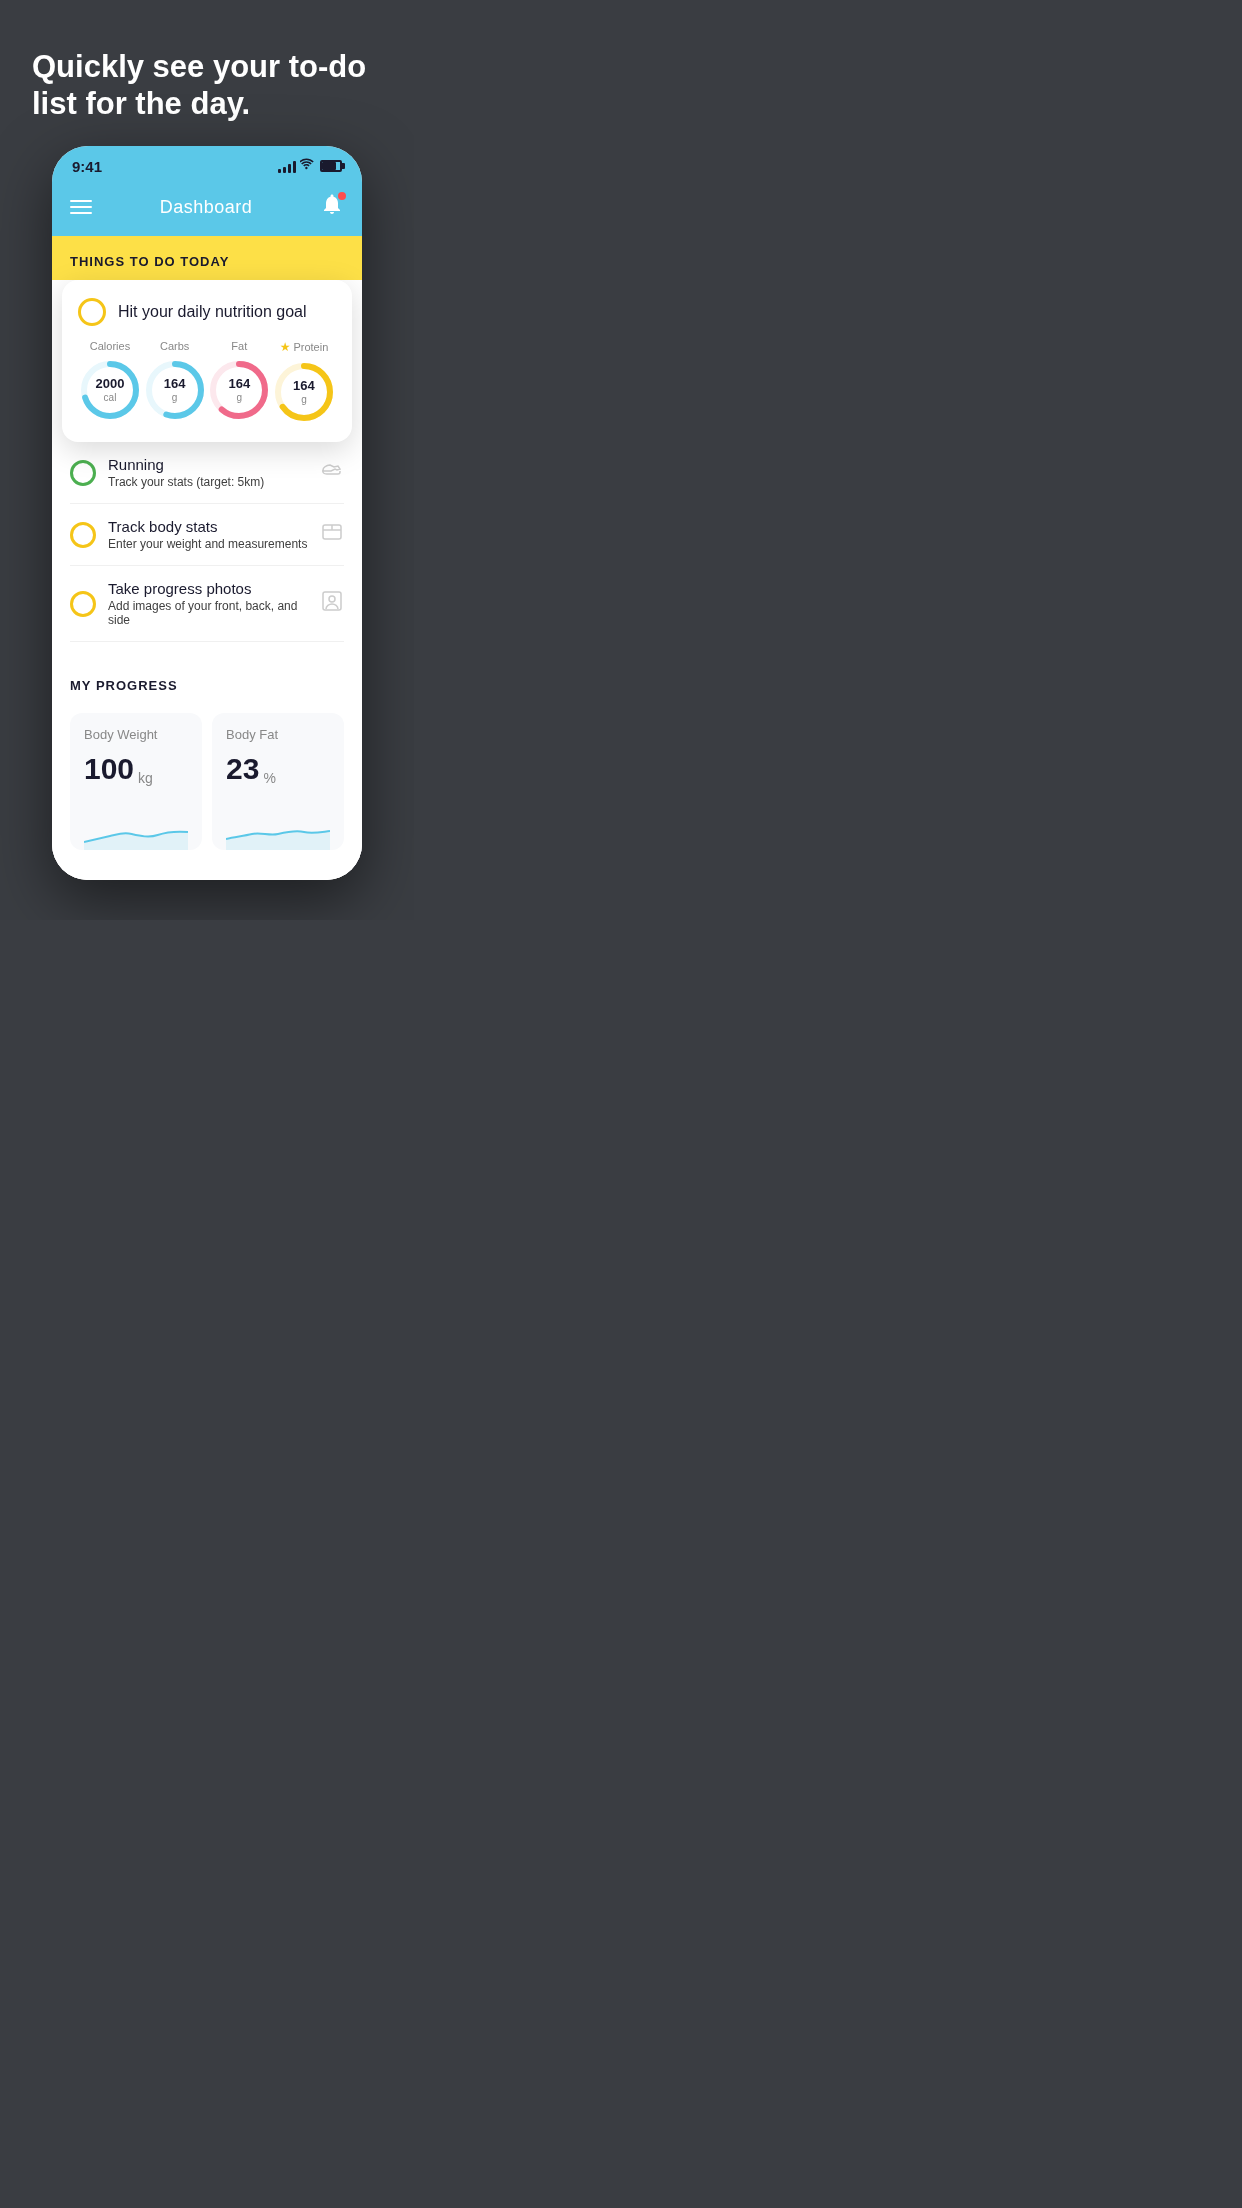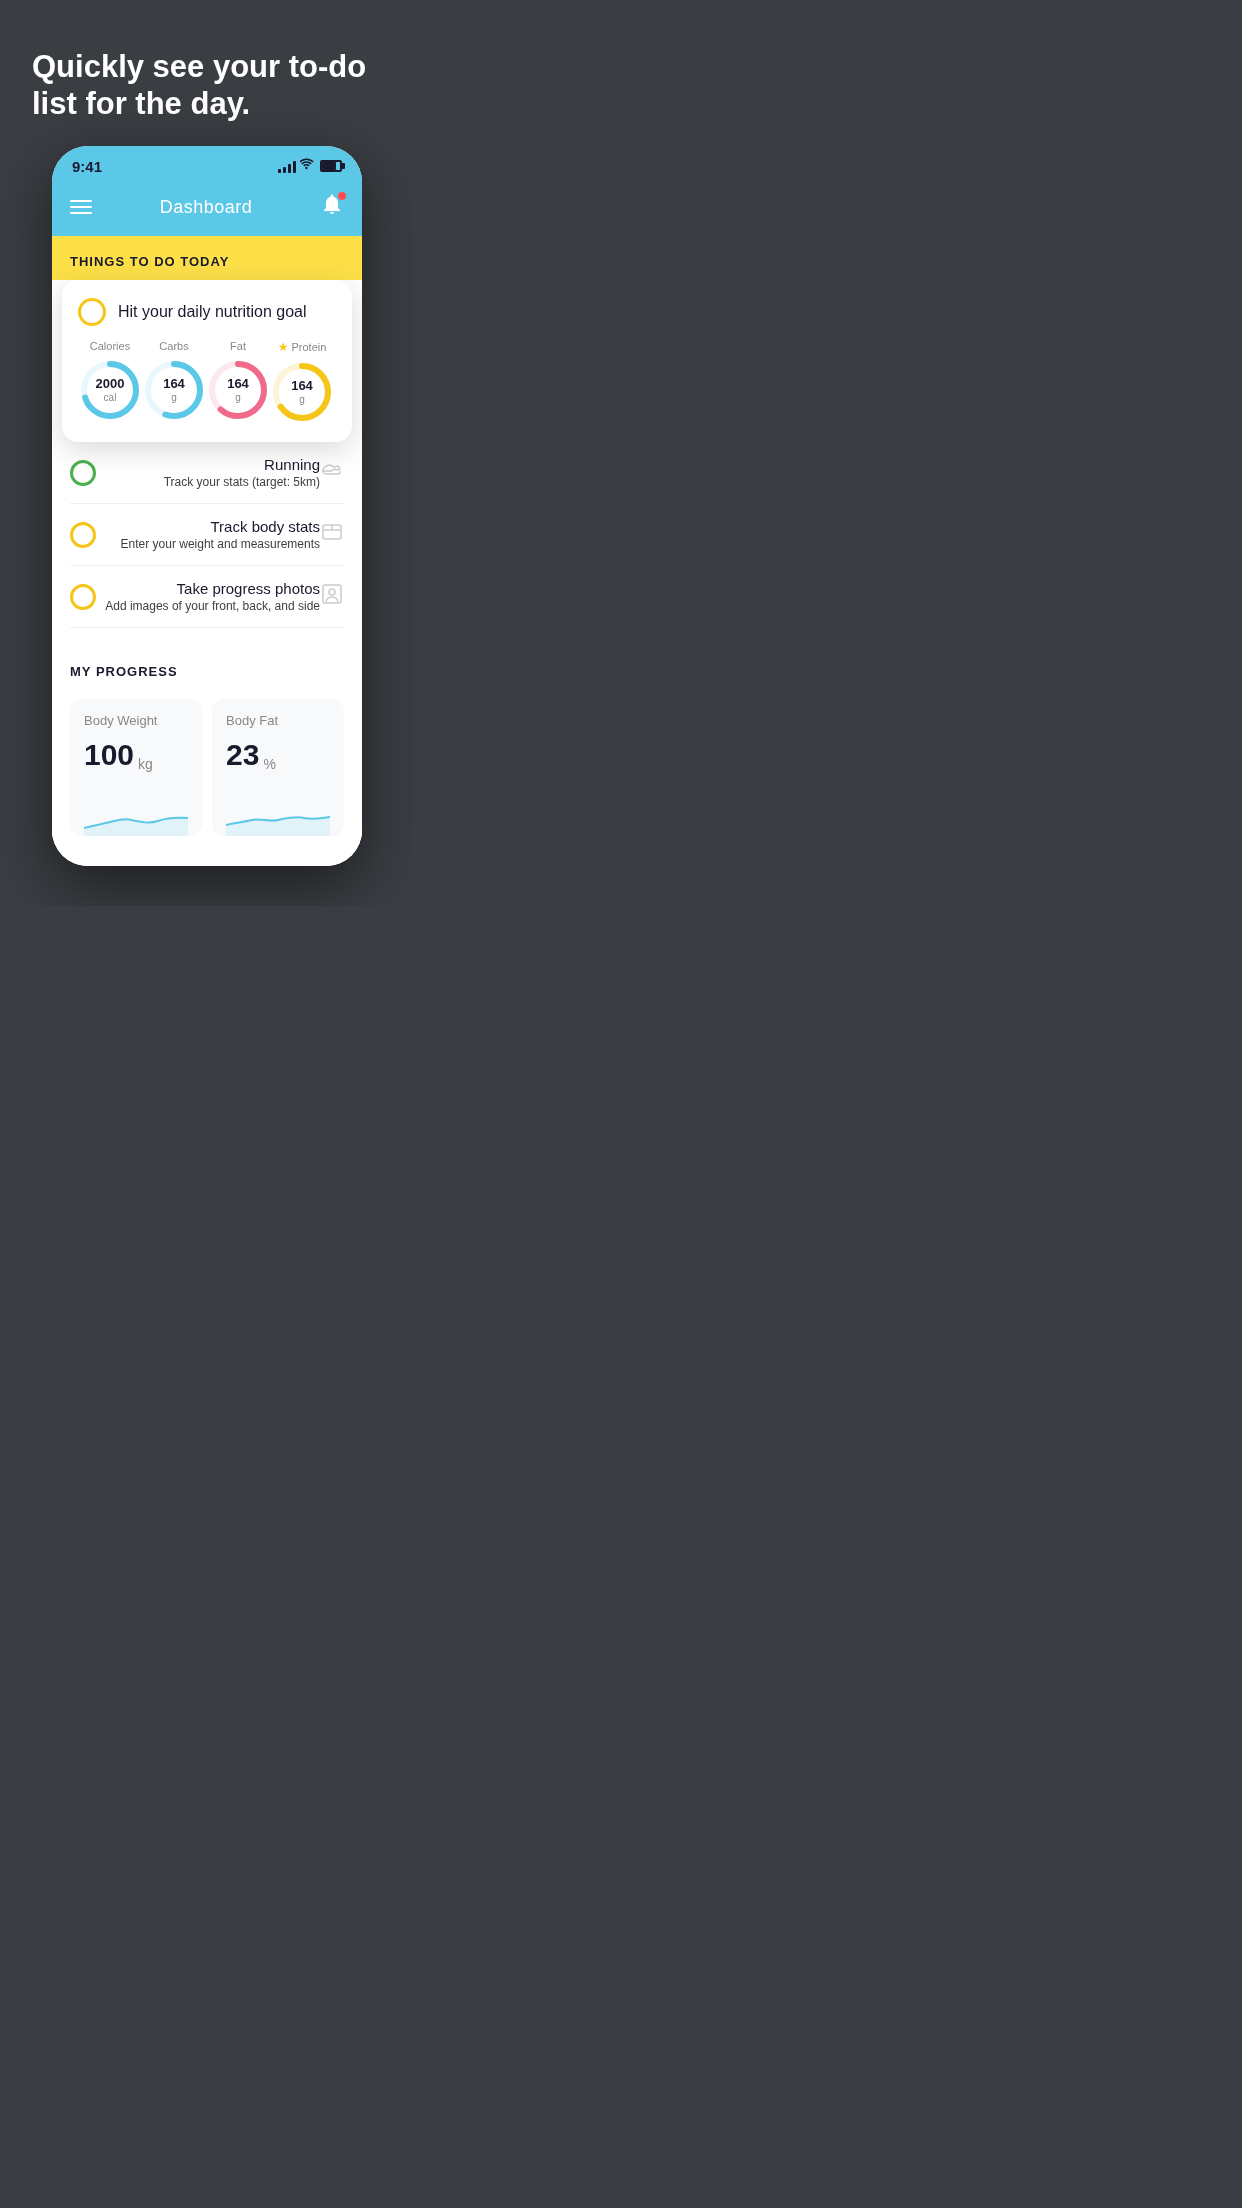--- a/index.html
+++ b/index.html
@@ -208,21 +208,21 @@
     }
 
     .nutrition-goal-title {
       font-size: 16px;
       font-weight: 500;
       color: #1a1a2e;
     }
 
     .nutrition-circles {
       display: flex;
-      justify-content: flex-start;
+      justify-content: space-between;
       align-items: flex-start;
     }
 
     .nutrition-item {
       display: flex;
       flex-direction: column;
       align-items: center;
       gap: 6px;
     }
 
@@ -275,21 +275,21 @@
     .todo-list {
       background: white;
       padding: 0 18px;
     }
 
     .todo-item {
       display: flex;
       align-items: center;
       padding: 14px 0;
       border-bottom: 1px solid #f0f0f0;
-      text-align: right;
+      gap: 12px;
     }
 
     .todo-circle {
       width: 26px;
       height: 26px;
       border-radius: 50%;
       border: 3px solid;
       flex-shrink: 0;
     }
 

